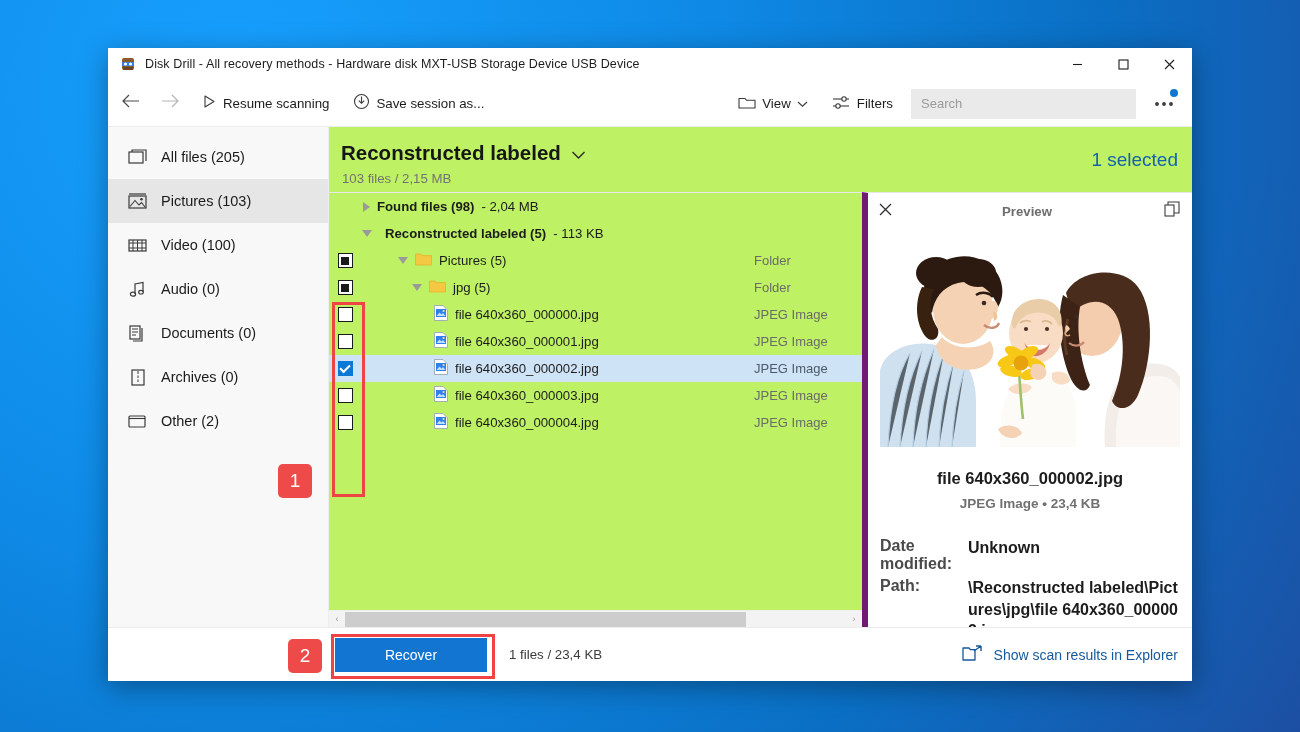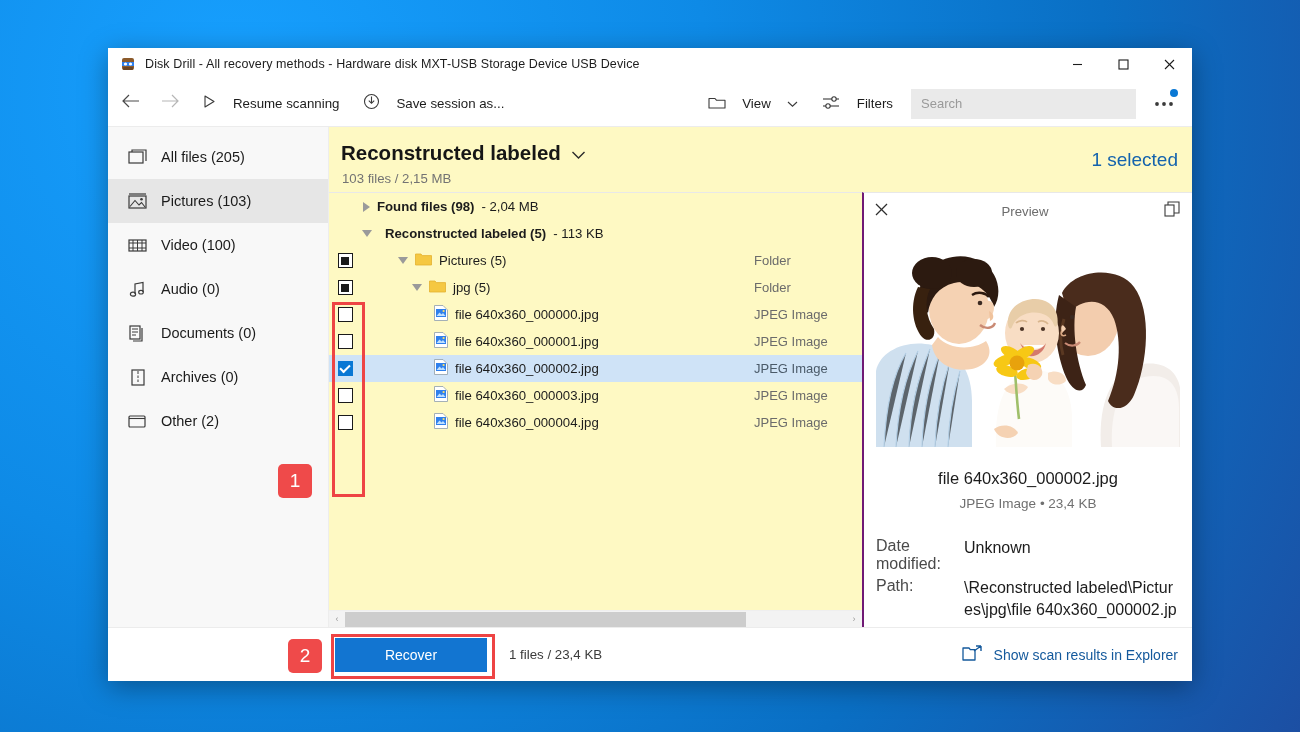--- a/index.html
+++ b/index.html
@@ -51,21 +51,21 @@
     display: flex; align-items: center;
     background: #fff;
     border-bottom: 1px solid #ececec;
     position: relative;
   }
   .tb-icon-btn {
     width: 36px; height: 34px; display: flex; align-items: center; justify-content: center;
     margin-left: 4px;
   }
   .tb-item {
-    display: flex; align-items: center; gap: 16px;
+    display: flex; align-items: center; gap: 6px;
     height: 34px; padding: 0 10px; margin-left: 4px;
     font-size: 13.3px; color: #1c1c1c; white-space: nowrap;
   }
   .tb-right { position: absolute; right: 0; top: 0; height: 47px; display: flex; align-items: center; }
   .search-box {
     width: 225px; height: 30px; background: #eaeaea; border: none;
     font-size: 13px; color: #3a3a3a; padding: 0 10px; margin: 0 8px 0 8px;
     font-family: "Liberation Sans", sans-serif;
   }
   .search-box::placeholder { color: #9a9a9a; }
@@ -89,21 +89,21 @@
     padding-top: 8px;
   }
   .side-item {
     height: 44px; display: flex; align-items: center; gap: 14px;
     padding-left: 20px; font-size: 14.5px; color: #1b1b1b;
   }
   .side-item.active { background: #e6e6e6; }
   .side-ico { width: 19px; height: 19px; display: flex; align-items: center; justify-content: center; flex: none; }
 
   
-  .main { flex: 1; display: flex; flex-direction: column; min-width: 0; background: #fef9c3; }
+  .main { flex: 1; display: flex; flex-direction: column; min-width: 0; background: #bef264; }
 
   .main-head { padding: 14px 0 6px 12px; position: relative; }
   .main-title {
     font-size: 20.5px; font-weight: bold; color: #161616;
     display: inline-flex; align-items: center; gap: 10px;
   }
   .main-sub { font-size: 13.2px; color: #737373; margin-top: 6px; margin-left: 1px; }
   .selected-badge {
     position: absolute; right: 14px; top: 22px;
     font-size: 19px; color: #1463ad;
@@ -155,22 +155,22 @@
   .hscroll {
     height: 17px; min-height: 17px; background: #f3f3f3; display: flex; align-items: center;
     border-top: 1px solid #efefef;
   }
   .hs-arrow { width: 16px; text-align: center; font-size: 9px; color: #9b9b9b; line-height: 17px; }
   .hs-track { flex: 1; height: 17px; position: relative; }
   .hs-thumb { position: absolute; left: 0; top: 1px; width: 80%; height: 15px; background: #cdcdcd; }
 
   
   .preview {
-    width: 330px; min-width: 330px; border-left: 2px solid #701a75;
-    display: flex; flex-direction: column; background: #fff; border-top: 1px solid #e8e8e8;
+    width: 330px; min-width: 330px; border-left: 6px solid #701a75;
+    display: flex; flex-direction: column; background: #fff; border-top: 1px solid #e8e8e8; font-weight: bold;
   }
   .pv-head { height: 36px; min-height: 36px; display: flex; align-items: center; position: relative; }
   .pv-x { width: 34px; display: flex; align-items: center; justify-content: center; }
   .pv-title { flex: 1; text-align: center; font-size: 13.2px; color: #6d6d6d; }
   .pv-pop { width: 40px; display: flex; align-items: center; justify-content: center; }
 
   .pv-img-wrap { padding: 4px 12px 0 12px; display: flex; justify-content: center; }
   .pv-img { width: 305px; height: 214px; position: relative; overflow: hidden; background: #fff; }
 
   .pv-name { text-align: center; font-size: 16.5px; color: #1c1c1c; margin-top: 22px; }

